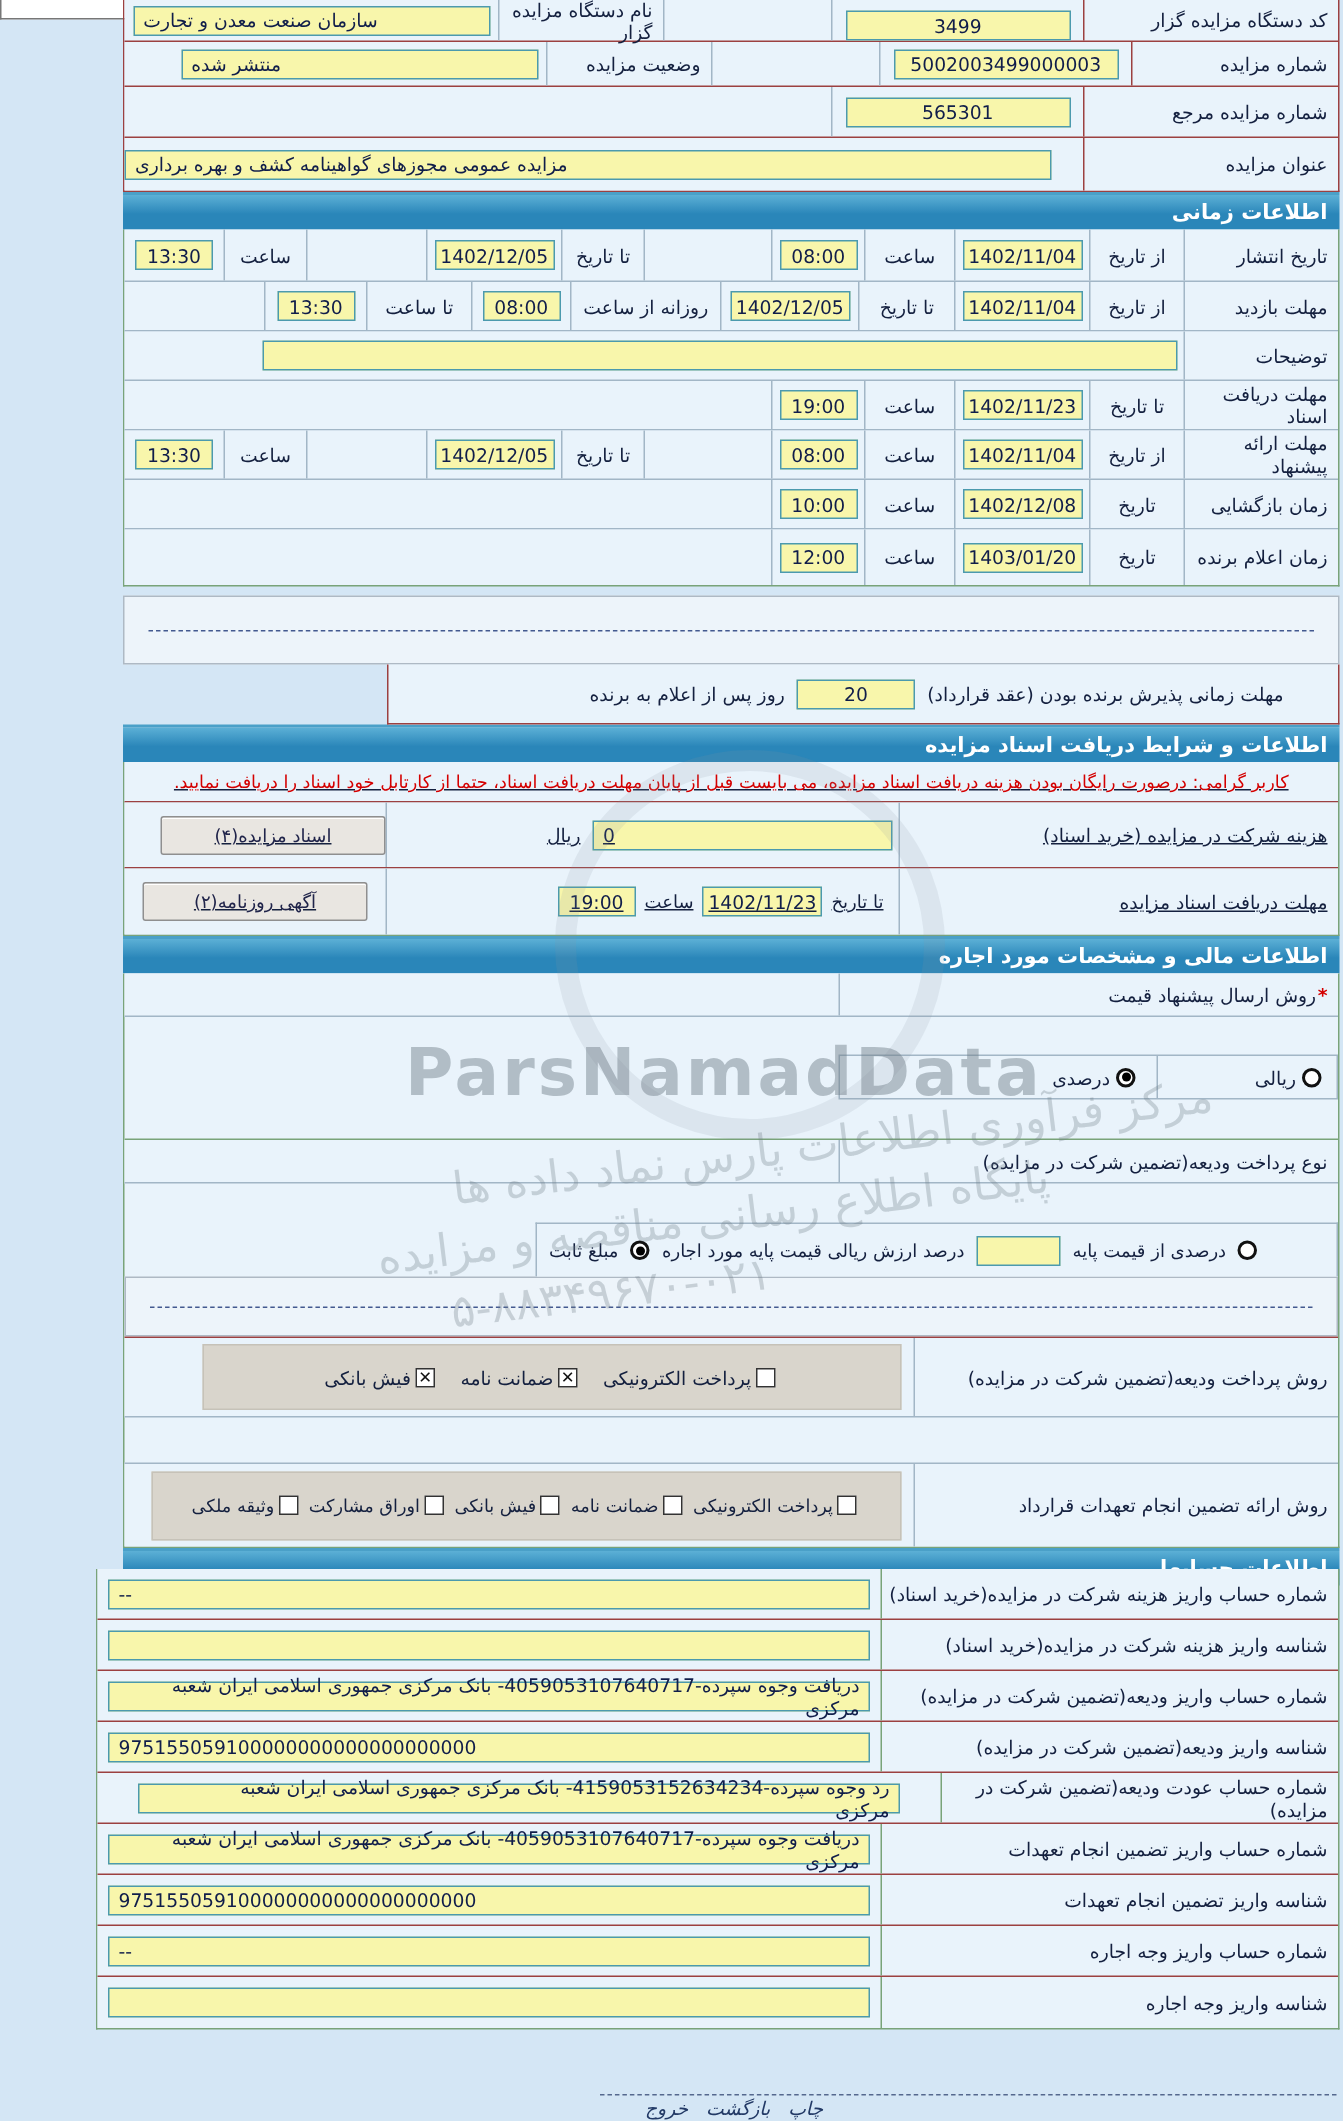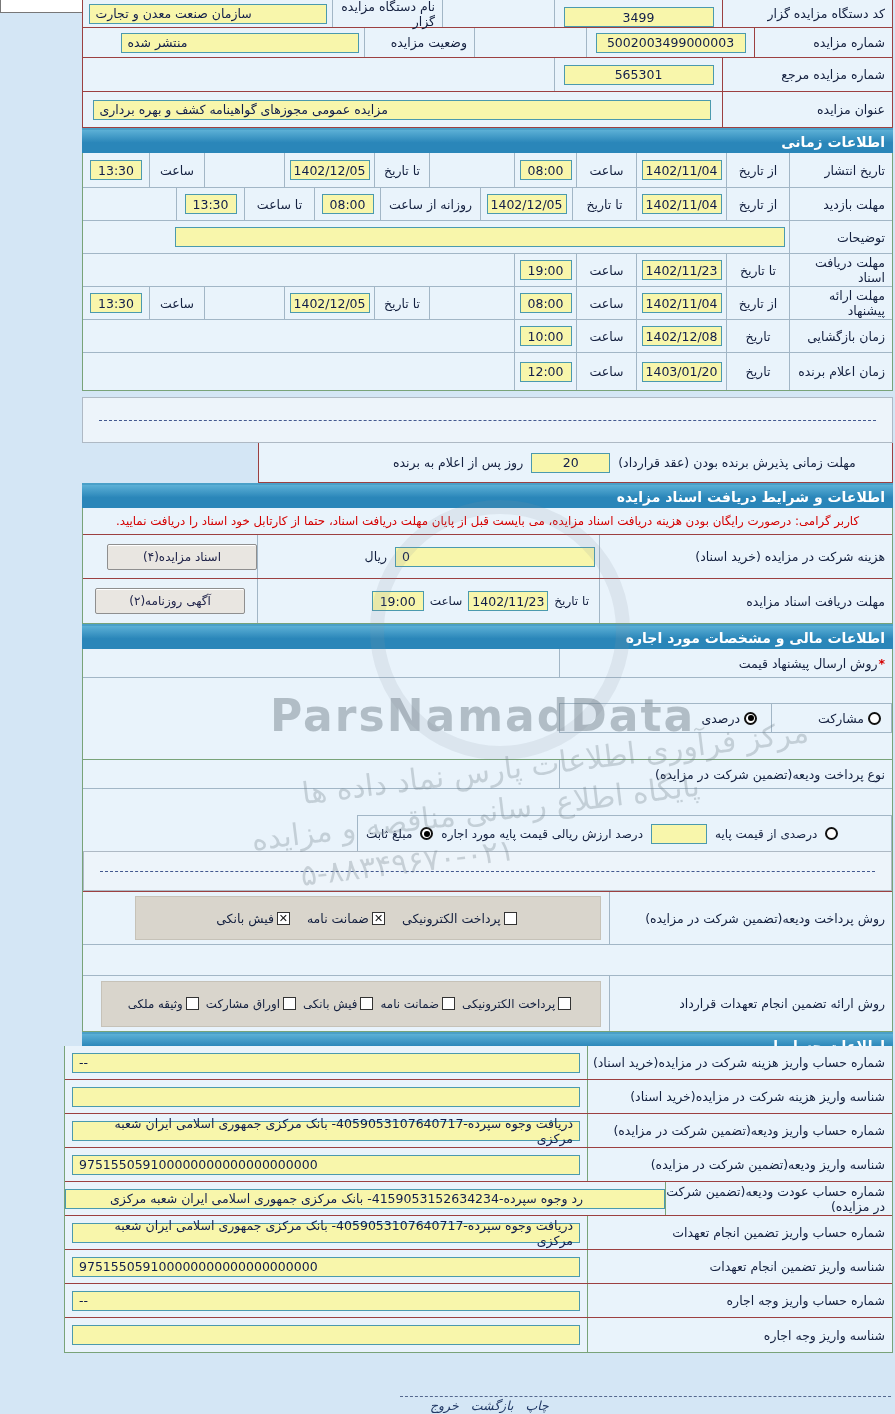--- a/index.html
+++ b/index.html
@@ -101,21 +101,21 @@
           </div>
         <div class="c" style="width:168px;">
           <div class="fld" style="width:150px;">565301</div>
         </div>
         <div class="c noborder" style="flex:1;"></div>
       </div>
       <div class="row" style="height:35px;">
         <div class="c lbl" style="width:170px; border-left-color:var(--maroon);">
             <span>عنوان مزایده</span>
           </div>
-        <div class="c noborder" style="flex:1; justify-content:center;">
+        <div class="c noborder" style="flex:1; justify-content:flex-end;">
           <div class="fld rt" style="width:618px; margin-right:2px;">مزایده عمومی مجوزهای گواهینامه کشف و  بهره برداری</div>
         </div>
       </div>
     </div>
 
     <div class="hdr">اطلاعات زمانی</div>
     <div class="sectB">
       <div class="row" style="height:35px;">
         <div class="c lbl" style="width:103px;">
             <span>تاریخ انتشار</span>
@@ -282,21 +282,21 @@
         <div class="c noborder" style="flex:1; justify-content:flex-end; gap:8px; padding-left:6px;">
           <span>مهلت زمانی پذیرش برنده بودن (عقد قرارداد)</span>
           <div class="fld" style="width:79px;">20</div>
           <span>روز پس از اعلام به برنده</span>
           <span style="width:120px;"></span>
         </div>
       </div>
     </div>
 
     <div class="hdr">اطلاعات و شرایط دریافت اسناد مزایده</div>
-    <div style="border:1px solid var(--green); border-top:none;">
+    <div style="border:1px solid var(--green); border-top:none;text-decoration:underline;">
       <div class="warn" style="height:27px;">کاربر گرامی: درصورت رایگان بودن هزینه دریافت اسناد مزایده، می بایست قبل از پایان مهلت دریافت اسناد، حتما از کارتابل خود اسناد را دریافت نمایید.</div>
       <div class="row" style="height:44px; border-bottom:1px solid var(--maroon);">
         <div class="c lbl" style="width:293px; border-left-color:var(--grayb);">
             <span>هزینه شرکت در مزایده (خرید اسناد)</span>
           </div>
         <div class="c" style="width:342px; justify-content:flex-start; gap:8px; padding-right:4px;">
           <div class="fld rt" style="width:200px;">0</div>
           <span>ریال</span>
         </div>
         <div class="c noborder" style="flex:1;padding-left:24px;">
@@ -326,21 +326,21 @@
           <span class="req">*</span>
           <span>روش ارسال پیشنهاد قیمت</span>
         </div>
         <div class="c noborder" style="flex:1;"></div>
       </div>
       <div style="height:25px;"></div>
       <div style="display:flex; justify-content:flex-start;">
         <div class="row" style="height:30px; width:333px; border:1px solid var(--grayb);">
           <div class="c" style="width:120px; justify-content:flex-start; padding-right:6px;">
             <span class="radio"></span>
-            <span>مشارکت</span>
+            <span>ریالی</span>
           </div>
           <div class="c noborder" style="flex:1; justify-content:flex-start; padding-right:10px;">
             <span class="radio checked"></span>
             <span>درصدی</span>
           </div>
         </div>
       </div>
       <div style="height:26px;"></div>
       <div class="row" style="height:30px; border-top:1px solid var(--green);">
         <div class="c lbl" style="width:333px;">
@@ -451,21 +451,21 @@
         </div>
       <div class="c noborder" style="flex:1;">
           <div class="fld rt" style="width:508px;">975155059100000000000000000000</div>
         </div>
     </div>
     <div class="row" style="height:34px; border-bottom:1px solid var(--maroon);">
       <div class="c lbl" style="width:265px; border-left-color:var(--green);">
           <span>شماره حساب عودت ودیعه(تضمین شرکت در مزایده)</span>
         </div>
       <div class="c noborder" style="flex:1; font-size:12px;">
-          <div class="fld rt" style="width:600px;padding-left:44px;">رد وجوه سپرده-4159053152634234- بانک مرکزی جمهوری اسلامی ایران شعبه مرکزی</div>
+          <div class="fld rt" style="width:508px;padding-left:44px;">رد وجوه سپرده-4159053152634234- بانک مرکزی جمهوری اسلامی ایران شعبه مرکزی</div>
         </div>
     </div>
     <div class="row" style="height:34px; border-bottom:1px solid var(--maroon);">
       <div class="c lbl" style="width:305px; border-left-color:var(--green);">
           <span>شماره حساب واریز تضمین انجام تعهدات</span>
         </div>
       <div class="c noborder" style="flex:1; font-size:12px;">
           <div class="fld rt" style="width:508px;">دریافت وجوه سپرده-4059053107640717- بانک مرکزی جمهوری اسلامی ایران شعبه مرکزی</div>
         </div>
     </div>

